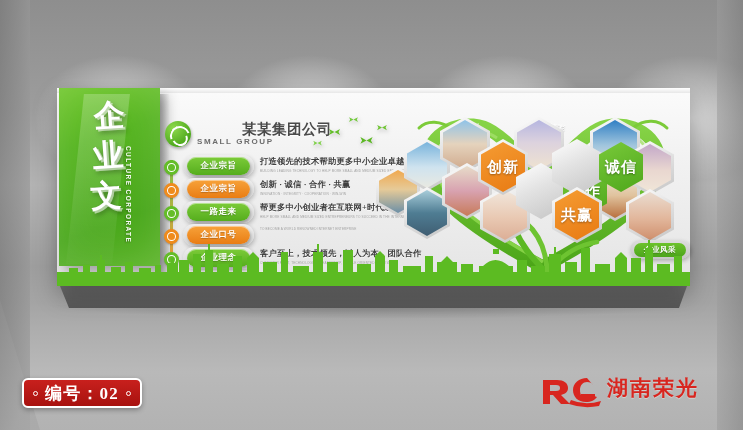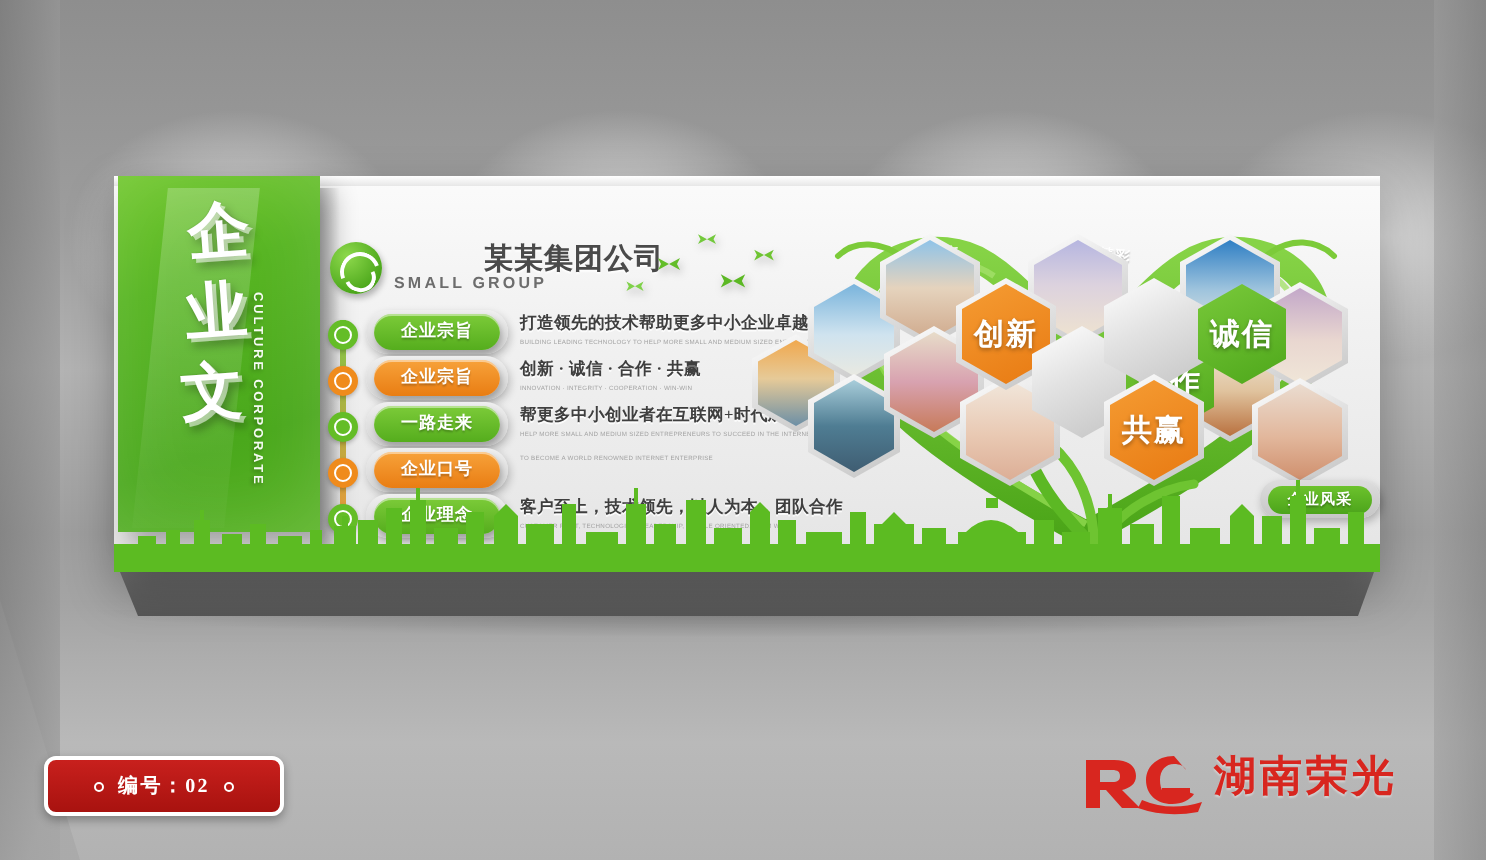--- a/index.html
+++ b/index.html
@@ -241,21 +241,21 @@
   #id-tag {
     position:absolute; left:22px; top:378px; width:120px; height:30px; border-radius:6px;
     background:linear-gradient(180deg,#c8201d,#a8120f);
     border:2px solid #ffffff;
     box-shadow:0 2px 5px rgba(0,0,0,.3);
     display:flex; align-items:center; justify-content:center; gap:7px;
   }
   #id-tag .ring { width:5px; height:5px; border-radius:50%; border:1.4px solid #fff; }
   #id-tag .txt {
     font-family:"Liberation Serif", serif;
-    color:#fff; font-size:10px; font-weight:bold; letter-spacing:1.2px;
+    color:#fff; font-size:17px; font-weight:bold; letter-spacing:1.2px;
   }
 
   
   #brand { position:absolute; right:12px; top:374px; width:190px; height:48px;text-decoration:underline; }
   #brand-mark { position:absolute; left:0; top:2px; width:62px; height:32px; }
   #brand-cn {
     position:absolute; left:66px; top:0px;
     font-family:"Liberation Serif", serif;
     font-size:21px; font-weight:bold; color:#d8261f; letter-spacing:2px;
     text-shadow:0 1px 1px rgba(255,255,255,.4);

